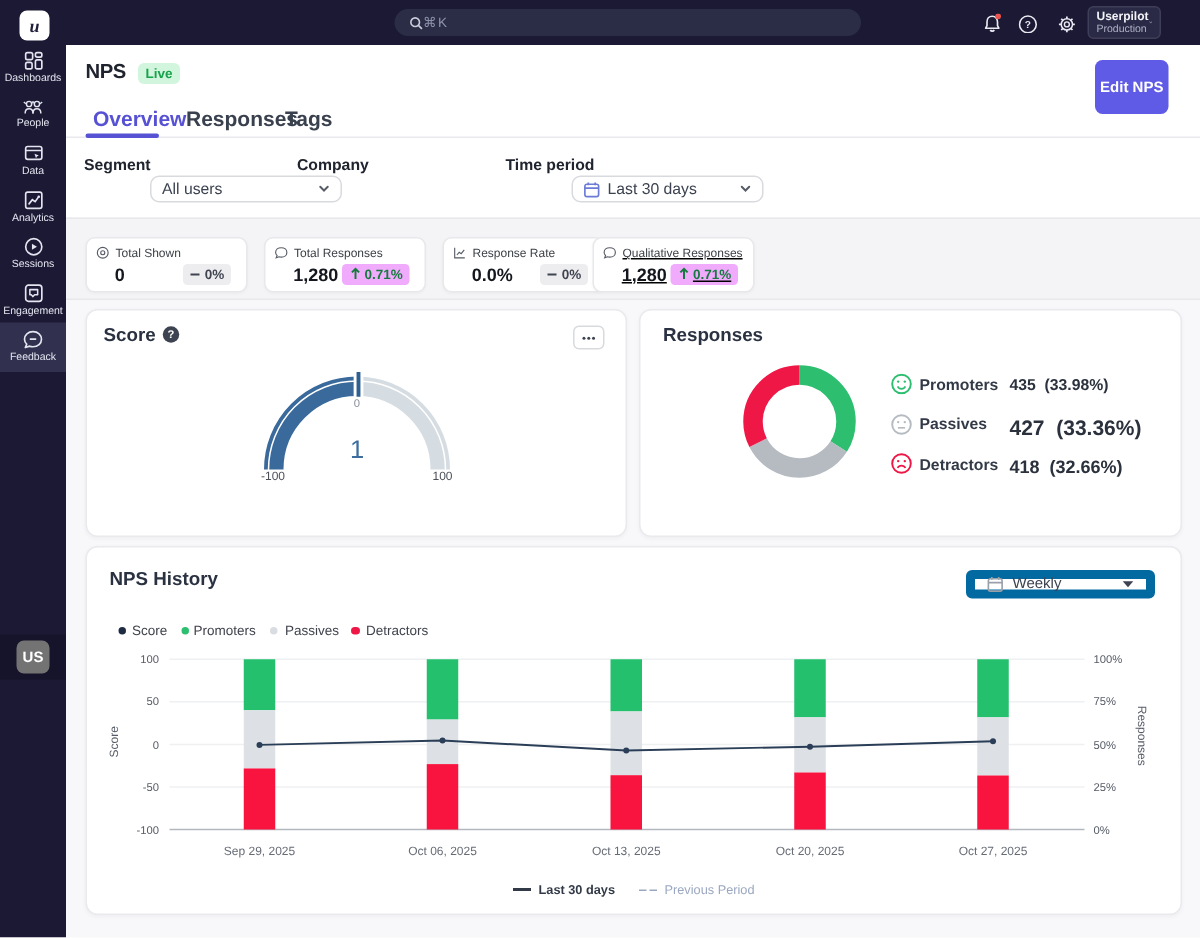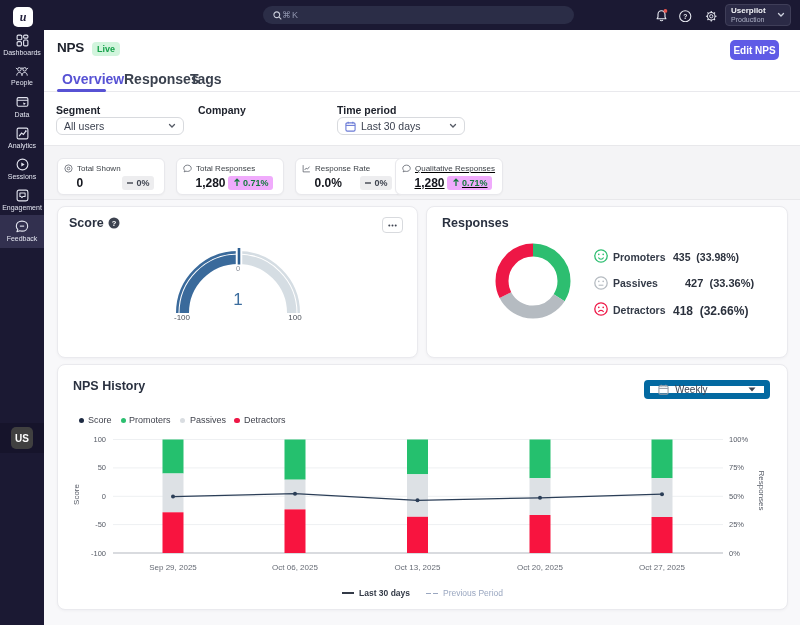--- a/index.html
+++ b/index.html
@@ -7,47 +7,47 @@
 body { position:relative; }
 .abs { position:absolute; }
 
 
 .topbar { position:absolute; left:0; top:0; width:800px; height:30px; background:#1b1933; }
 .logo { position:absolute; left:13px; top:7px; width:20px; height:20px; background:#fff; border-radius:5px; display:flex; align-items:center; justify-content:center; }
 .logo span { font-family:"Liberation Serif", serif; font-style:italic; font-weight:bold; font-size:12px; color:#201e3a; line-height:1; margin-top:-1px; }
 .search { position:absolute; left:263px; top:6px; width:311px; height:18px; background:#2b2d47; border-radius:9px; display:flex; align-items:center; padding:0 10px; }
 .search .txt { font-size:10px; color:#c9cdda; margin-left:6px; flex:1; }
 .search .kbd { font-size:9px; color:#8e93ac; letter-spacing:1px; }
-.orgbox { position:absolute; left:725px; top:4px; width:66px; height:22px; background:#2b2a46; border:1px solid #3f3e58; border-radius:4px; display:flex; align-items:center; padding:0 5px; }
+.orgbox { position:absolute; left:725px; top:4px; width:49px; height:22px; background:#2b2a46; border:1px solid #3f3e58; border-radius:4px; display:flex; align-items:center; padding:0 5px; }
 .orgbox .names { flex:1; line-height:1; }
 .orgbox .n1 { font-size:8px; font-weight:bold; color:#f2f3f7; }
 .orgbox .n2 { font-size:7px; color:#aeb2c6; margin-top:1px; }
 
 
 .sidebar { position:absolute; left:0; top:30px; width:44px; height:595px; background:#1b1933; }
 .sitem { position:absolute; left:0; width:44px; height:31px; text-align:center; }
 .sitem svg { display:block; margin:0 auto; }
 .sitem .lbl { font-size:7px; color:#e3e5f0; margin-top:2px; display:block; }
 .sitem.active { background:#32304f; }
-.usbadge { position:absolute; left:11px; top:427px; width:22px; height:22px; background:#404040; border-radius:5px; display:flex; align-items:center; justify-content:center; font-size:10px; font-weight:bold; color:#fff; z-index:5; }
+.usbadge { position:absolute; left:11px; top:427px; width:22px; height:22px; background:#737373; border-radius:5px; display:flex; align-items:center; justify-content:center; font-size:10px; font-weight:bold; color:#fff; z-index:5; }
 
 
 .main { position:absolute; left:44px; top:30px; width:756px; height:595px; background:#fff; }
 
 h1.nps { position:absolute; left:13px; top:10px; font-size:13.5px; letter-spacing:-0.3px; color:#20242e; }
 .live { position:absolute; left:48px; top:12px; background:#d2f5dd; color:#17a24b; font-size:9px; font-weight:bold; padding:2px 5px; border-radius:4px; }
-.editbtn { position:absolute; left:686px; top:10px; width:49px; height:20px; background:#5f5be6; color:#fff; font-size:10px; font-weight:bold; border-radius:5px; display:flex; align-items:center; justify-content:center; }
+.editbtn { position:absolute; left:686px; top:10px; width:49px; height:36px; background:#5f5be6; color:#fff; font-size:10px; font-weight:bold; border-radius:5px; display:flex; align-items:center; justify-content:center; }
 
 .tab { position:absolute; top:41px; font-size:14px; font-weight:bold; color:#3a414e; }
 .tab.act { color:#5752d4; }
 .tabline { position:absolute; left:13px; top:59px; width:49px; height:3px; background:#5752d4; border-radius:2px; z-index:2; }
 .tabborder { position:absolute; left:0; top:61px; width:756px; height:1px; background:#e9e9ed; }
 
 .flabel { position:absolute; top:74px; font-size:10.5px; font-weight:bold; color:#20242e; }
-.fbox { position:absolute; top:87px; width:128px; height:18px; border:1px solid #d8dade; border-radius:6px; background:#fff; display:flex; align-items:center; padding:0 7px; font-size:10.5px; color:#3c4250; }
+.fbox { position:absolute; top:87px; width:128px; height:18px; border:1px solid #d8dade; border-radius:6px; background:#fff; display:flex; align-items:center; padding:0 7px; font-size:10.5px; color:#3c4250;margin-left:44px; }
 .fbox .chev { margin-left:auto; }
 
 
 .strip { position:absolute; left:0; top:115px; width:756px; height:55px; background:#f4f4f6; border-top:1px solid #e8e8eb; border-bottom:1px solid #e8e8eb; }
 .scard { position:absolute; top:12px; width:108px; height:37px; background:#fff; border:1px solid #e8e8ec; border-radius:6px; box-shadow:0 1px 2px rgba(0,0,0,0.03); padding:5px 10px 0 6px; white-space:nowrap; }
 .scard .r1 { display:flex; align-items:center; font-size:8px; color:#3d4248; }
 .scard .r1 svg { margin-right:4px; flex:none; }
 .scard .r2 { display:flex; align-items:center; justify-content:space-between; margin-top:2.5px; margin-left:12.5px; }
 .scard .val { font-size:12px; font-weight:bold; color:#15171e; }
 .chip { font-size:9px; font-weight:bold; padding:2px 4.5px; border-radius:3px; display:flex; align-items:center; }
@@ -294,21 +294,21 @@
         </svg>
       <span class="abs" style="left:186px; top:44px; font-size:10.5px; font-weight:bold; color:#333a47;">Promoters</span>
       <span class="abs" style="left:246px; top:44px; font-size:10.5px; font-weight:bold; color:#2b313d;">435&nbsp; (33.98%)</span>
       <svg class="abs" style="left:167px; top:68.5px;" width="14" height="14" viewBox="0 0 14 14">
           <circle cx="7" cy="7" r="6.2" fill="none" stroke="#b5bbc1" stroke-width="1.3"></circle>
           <circle cx="4.8" cy="5.4" r="0.8" fill="#b5bbc1"></circle>
           <circle cx="9.2" cy="5.4" r="0.8" fill="#b5bbc1"></circle>
           <line x1="4.6" y1="9.2" x2="9.4" y2="9.2" stroke="#b5bbc1" stroke-width="1.1"></line>
         </svg>
       <span class="abs" style="left:186px; top:70px; font-size:10.5px; font-weight:bold; color:#333a47;">Passives</span>
-      <span class="abs" style="left:258px; top:70px; font-size:11px; font-weight:bold; color:#2b313d;">427&nbsp; (33.36%)</span>
+      <span class="abs" style="left:246px; top:70px; font-size:14px; font-weight:bold; color:#2b313d;">427&nbsp; (33.36%)</span>
       <svg class="abs" style="left:167px; top:95px;" width="14" height="14" viewBox="0 0 14 14">
           <circle cx="7" cy="7" r="6.2" fill="none" stroke="#ee1746" stroke-width="1.3"></circle>
           <circle cx="4.8" cy="5.4" r="0.8" fill="#ee1746"></circle>
           <circle cx="9.2" cy="5.4" r="0.8" fill="#ee1746"></circle>
           <path d="M4.4 10 a2.9 2.9 0 0 1 5.2 0" fill="none" stroke="#ee1746" stroke-width="1.1"></path>
         </svg>
       <span class="abs" style="left:186px; top:96.5px; font-size:10.5px; font-weight:bold; color:#333a47;">Detractors</span>
       <span class="abs" style="left:246px; top:96.5px; font-size:12px; font-weight:bold; color:#2b313d;">418&nbsp; (32.66%)</span>
     </div>
 

